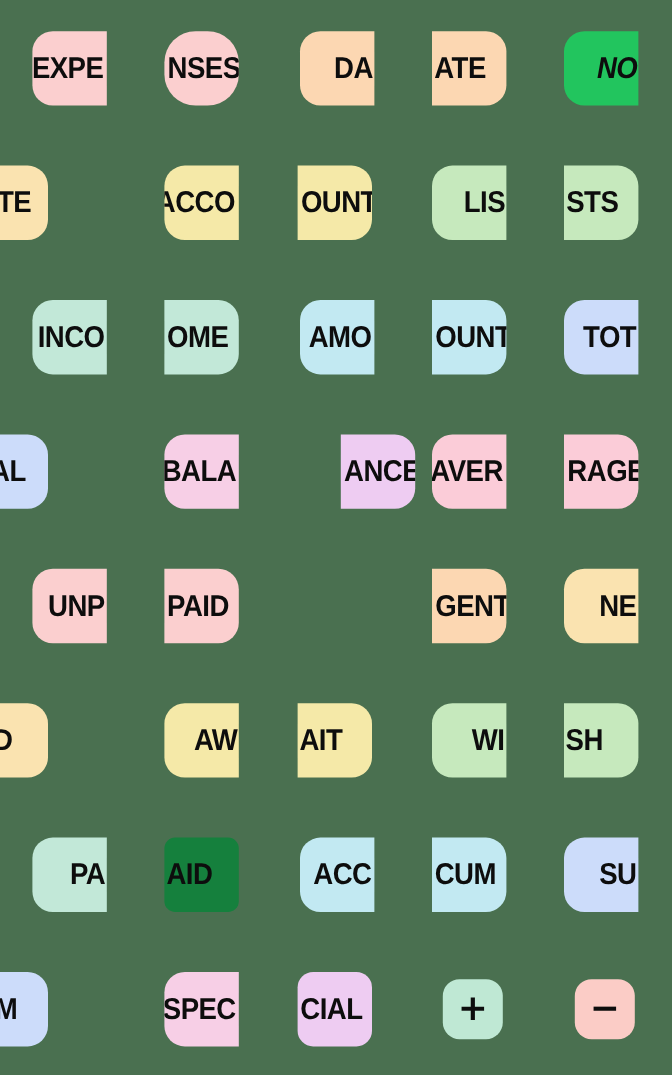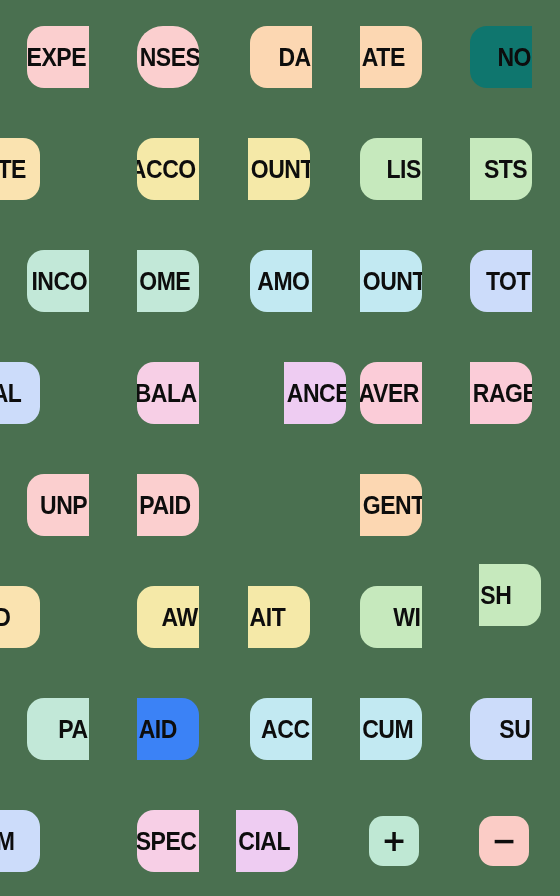--- a/index.html
+++ b/index.html
@@ -69,36 +69,36 @@
     </div>
     <div class="tile r-right" style="left: 137px; top: 26px; background: rgb(251, 207, 207); border-radius: 26px;">
       <span class="txt">NSES</span>
     </div>
     <div class="tile r-left" style="left: 250px; top: 26px; background: rgb(252, 215, 178);">
       <span class="txt">DA</span>
     </div>
     <div class="tile r-right" style="left: 360px; top: 26px; background: rgb(252, 215, 178);">
       <span class="txt">ATE</span>
     </div>
-    <div class="tile r-left" style="left: 470px; top: 26px; background: #0f766e;">
+    <div class="tile r-left" style="left: 470px; top: 26px; background: #22c55e; font-style: italic;">
       <span class="txt">NO</span>
     </div>
     <div class="tile r-right" style="left: -22px; top: 138px; background: rgb(250, 227, 176);">
       <span class="txt">OTE</span>
     </div>
     <div class="tile r-left" style="left: 137px; top: 138px; background: rgb(245, 233, 168);">
       <span class="txt">ACCO</span>
     </div>
     <div class="tile r-right" style="left: 248px; top: 138px; background: rgb(245, 233, 168);">
       <span class="txt">OUNT</span>
     </div>
     <div class="tile r-left" style="left: 360px; top: 138px; background: rgb(198, 233, 189);">
       <span class="txt">LIS</span>
     </div>
-    <div class="tile r-right" style="left: 470px; top: 138px; background: rgb(198, 233, 189); padding-left: 12px;">
+    <div class="tile r-right" style="left: 470px; top: 138px; background: rgb(198, 233, 189);">
       <span class="txt">STS</span>
     </div>
     <div class="tile r-left" style="left: 27px; top: 250px; background: rgb(194, 232, 216);">
       <span class="txt">INCO</span>
     </div>
     <div class="tile r-right" style="left: 137px; top: 250px; background: rgb(194, 232, 216);">
       <span class="txt">OME</span>
     </div>
     <div class="tile r-left" style="left: 250px; top: 250px; background: rgb(194, 233, 242); padding-left: 20px;">
       <span class="txt">AMO</span>
@@ -126,57 +126,60 @@
     </div>
     <div class="tile r-left" style="left: 27px; top: 474px; background: rgb(251, 207, 207);">
       <span class="txt">UNP</span>
     </div>
     <div class="tile r-right" style="left: 137px; top: 474px; background: rgb(251, 207, 207);">
       <span class="txt">PAID</span>
     </div>
     <div class="tile r-right" style="left: 360px; top: 474px; background: rgb(252, 215, 178);">
       <span class="txt">GENT</span>
     </div>
+    <div class="tile r-left" style="left: 470px; top: 474px; background: rgb(250, 227, 176);">
+      <span class="txt">NE</span>
+    </div>
     <div class="tile r-right" style="left: -22px; top: 586px; background: rgb(250, 227, 176);">
       <span class="txt">ED</span>
     </div>
     <div class="tile r-left" style="left: 137px; top: 586px; background: rgb(245, 233, 168);">
       <span class="txt">AW</span>
     </div>
     <div class="tile r-right" style="left: 248px; top: 586px; background: rgb(245, 233, 168);">
       <span class="txt">AIT</span>
     </div>
     <div class="tile r-left" style="left: 360px; top: 586px; background: rgb(198, 233, 189);">
       <span class="txt">WI</span>
     </div>
-    <div class="tile r-right" style="left: 470px; top: 564px; background: rgb(198, 233, 189); margin-left: 9px;">
+    <div class="tile r-right" style="left: 470px; top: 586px; background: rgb(198, 233, 189);">
       <span class="txt">SH</span>
     </div>
     <div class="tile r-left" style="left: 27px; top: 698px; background: rgb(194, 232, 216); padding-left: 24px;">
       <span class="txt">PA</span>
     </div>
-    <div class="tile r-right" style="left: 137px; top: 698px; background: #3b82f6;">
+    <div class="tile r-right" style="left: 137px; top: 698px; background: #15803d; border-radius: 9px;">
       <span class="txt">AID</span>
     </div>
     <div class="tile r-left" style="left: 250px; top: 698px; background: rgb(194, 233, 242);">
       <span class="txt">ACC</span>
     </div>
     <div class="tile r-right" style="left: 360px; top: 698px; background: rgb(194, 233, 242);">
       <span class="txt">CUM</span>
     </div>
     <div class="tile r-left" style="left: 470px; top: 698px; background: rgb(204, 220, 250);">
       <span class="txt">SU</span>
     </div>
     <div class="tile r-right" style="left: -22px; top: 810px; background: rgb(204, 220, 250);">
       <span class="txt">UM</span>
     </div>
     <div class="tile r-left" style="left: 137px; top: 810px; background: rgb(247, 207, 230);">
       <span class="txt">SPEC</span>
     </div>
-    <div class="tile r-right" style="left: 236px; top: 810px; background: rgb(238, 204, 242);">
+    <div class="tile r-right" style="left: 248px; top: 810px; background: rgb(238, 204, 242); border-radius: 13px;">
       <span class="txt">CIAL</span>
     </div>
     <div class="tile small r-all" style="left: 369px; top: 816px; background: rgb(191, 232, 212);">
       <span class="sym">+</span>
     </div>
     <div class="tile small r-all" style="left: 479px; top: 816px; background: rgb(251, 204, 198);">
       <span class="sym">−</span>
     </div>
   </div>
 

